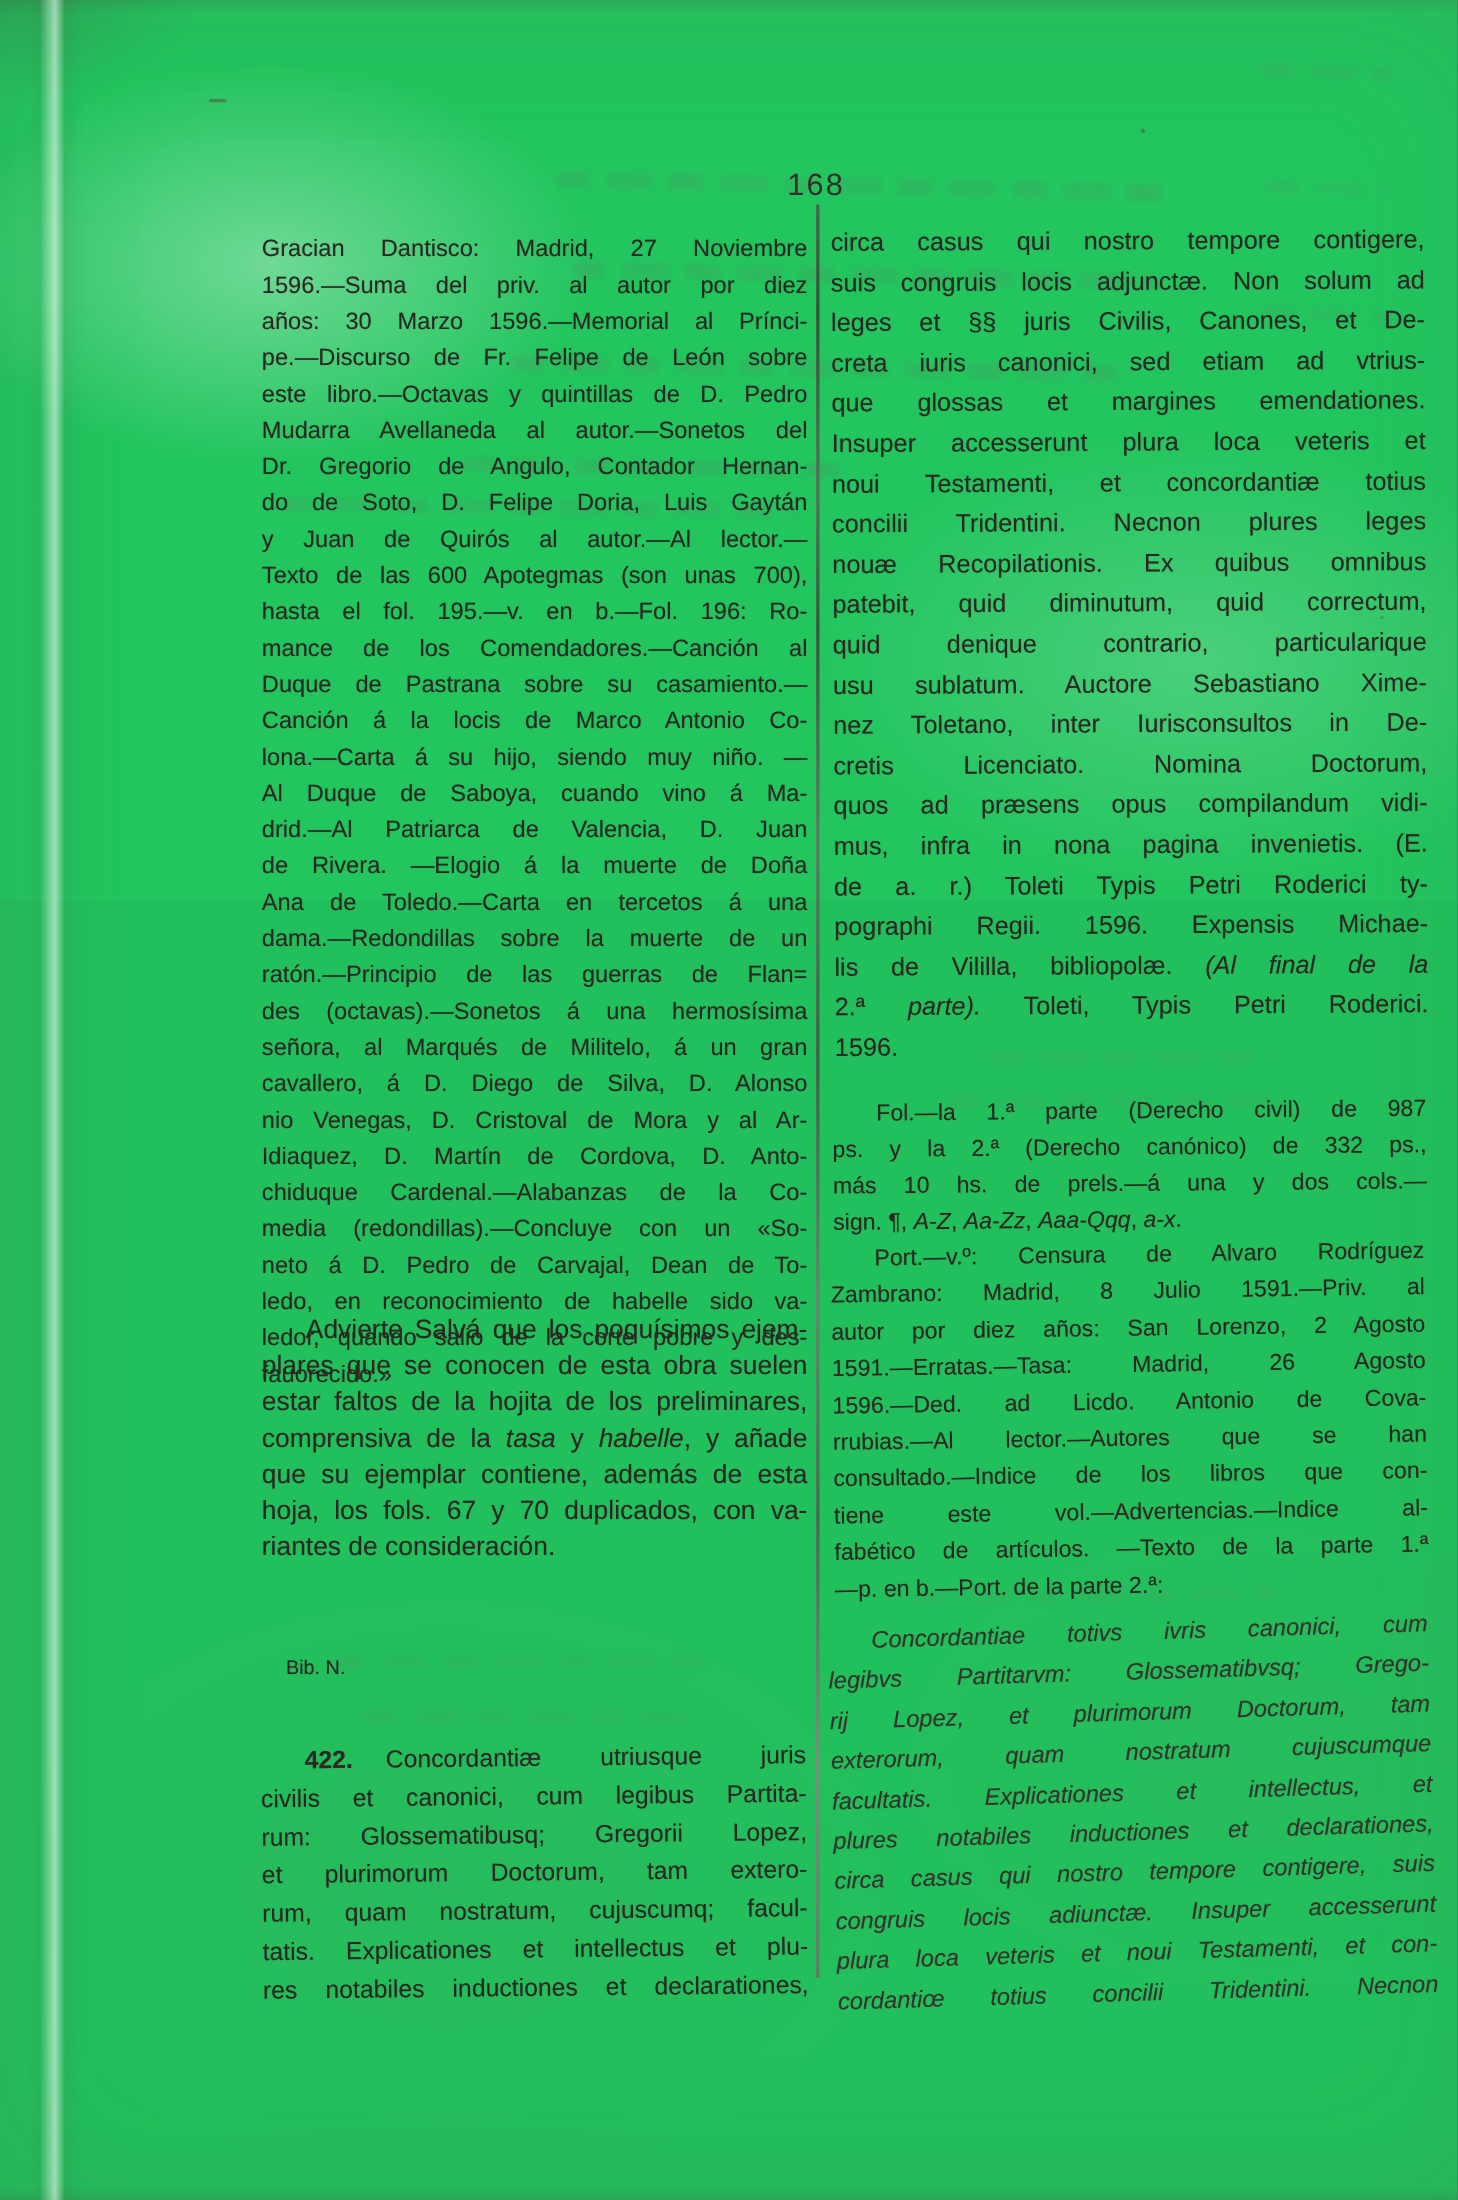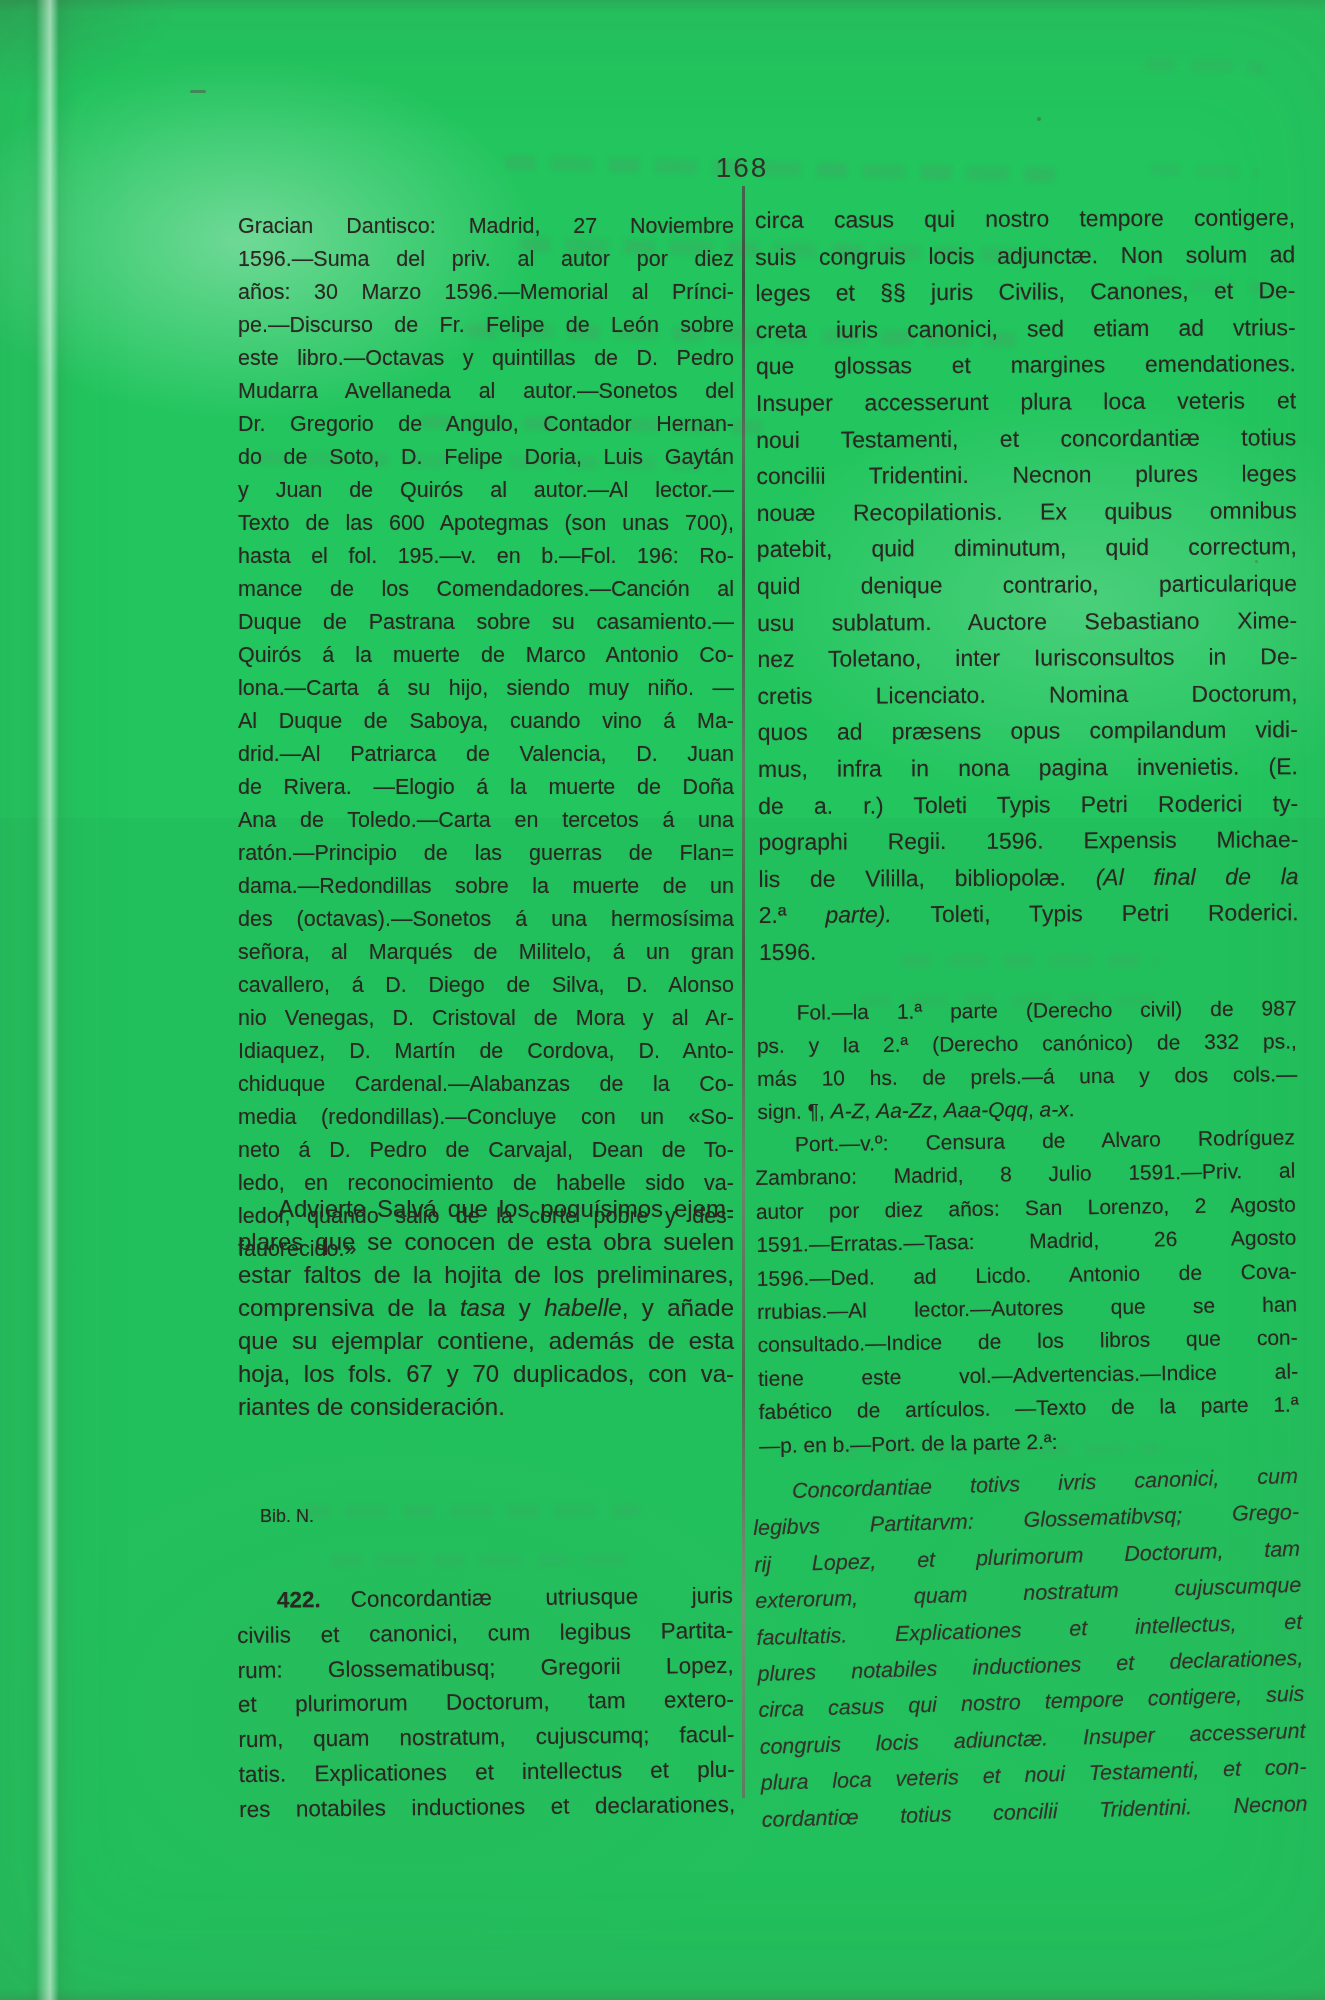--- a/index.html
+++ b/index.html
@@ -138,28 +138,28 @@
         <div class="tl"><span>pe.—Discurso de Fr. Felipe de León sobre</span></div>
         <div class="tl"><span>este libro.—Octavas y quintillas de D. Pedro</span></div>
         <div class="tl"><span>Mudarra Avellaneda al autor.—Sonetos del</span></div>
         <div class="tl"><span>Dr. Gregorio de Angulo, Contador Hernan-</span></div>
         <div class="tl"><span>do de Soto, D. Felipe Doria, Luis Gaytán</span></div>
         <div class="tl"><span>y Juan de Quirós al autor.—Al lector.—</span></div>
         <div class="tl"><span>Texto de las 600 Apotegmas (son unas 700),</span></div>
         <div class="tl"><span>hasta el fol. 195.—v. en b.—Fol. 196: Ro-</span></div>
         <div class="tl"><span>mance de los Comendadores.—Canción al</span></div>
         <div class="tl"><span>Duque de Pastrana sobre su casamiento.—</span></div>
-        <div class="tl"><span>Quirós á la muerte de Marco Antonio Co-</span></div>
+        <div class="tl"><span>Canción á la locis de Marco Antonio Co-</span></div>
         <div class="tl"><span>lona.—Carta á su hijo, siendo muy niño. —</span></div>
         <div class="tl"><span>Al Duque de Saboya, cuando vino á Ma-</span></div>
         <div class="tl"><span>drid.—Al Patriarca de Valencia, D. Juan</span></div>
         <div class="tl"><span>de Rivera. —Elogio á la muerte de Doña</span></div>
         <div class="tl"><span>Ana de Toledo.—Carta en tercetos á una</span></div>
+        <div class="tl"><span>dama.—Redondillas sobre la muerte de un</span></div>
         <div class="tl"><span>ratón.—Principio de las guerras de Flan=</span></div>
-        <div class="tl"><span>dama.—Redondillas sobre la muerte de un</span></div>
         <div class="tl"><span>des (octavas).—Sonetos á una hermosísima</span></div>
         <div class="tl"><span>señora, al Marqués de Militelo, á un gran</span></div>
         <div class="tl"><span>cavallero, á D. Diego de Silva, D. Alonso</span></div>
         <div class="tl"><span>nio Venegas, D. Cristoval de Mora y al Ar-</span></div>
         <div class="tl"><span>Idiaquez, D. Martín de Cordova, D. Anto-</span></div>
         <div class="tl"><span>chiduque Cardenal.—Alabanzas de la Co-</span></div>
         <div class="tl"><span>media (redondillas).—Concluye con un «So-</span></div>
         <div class="tl"><span>neto á D. Pedro de Carvajal, Dean de To-</span></div>
         <div class="tl"><span>ledo, en reconocimiento de habelle sido va-</span></div>
         <div class="tl"><span>ledor, quando salio de la corte pobre y des-</span></div>

